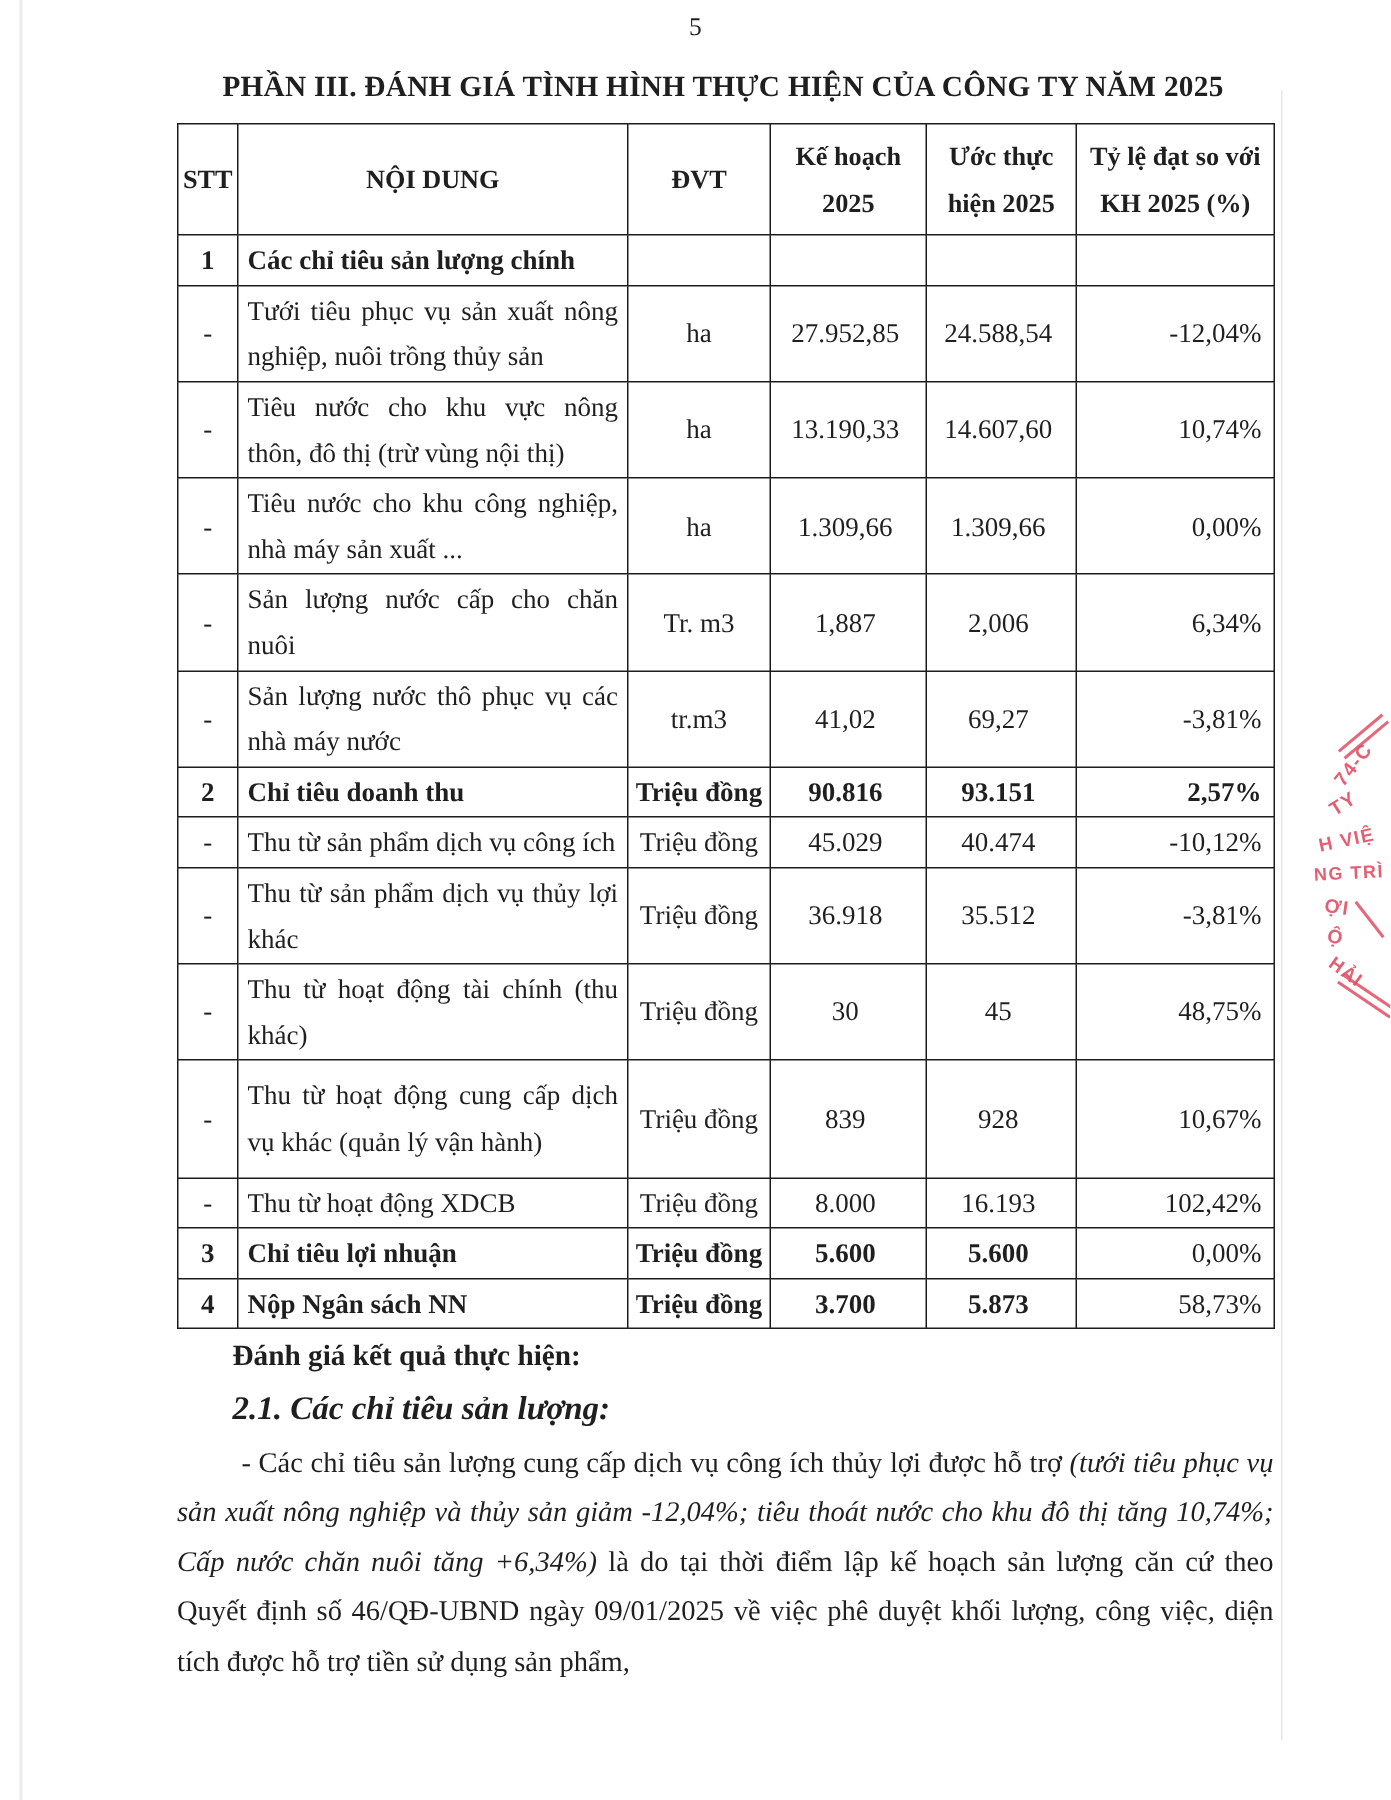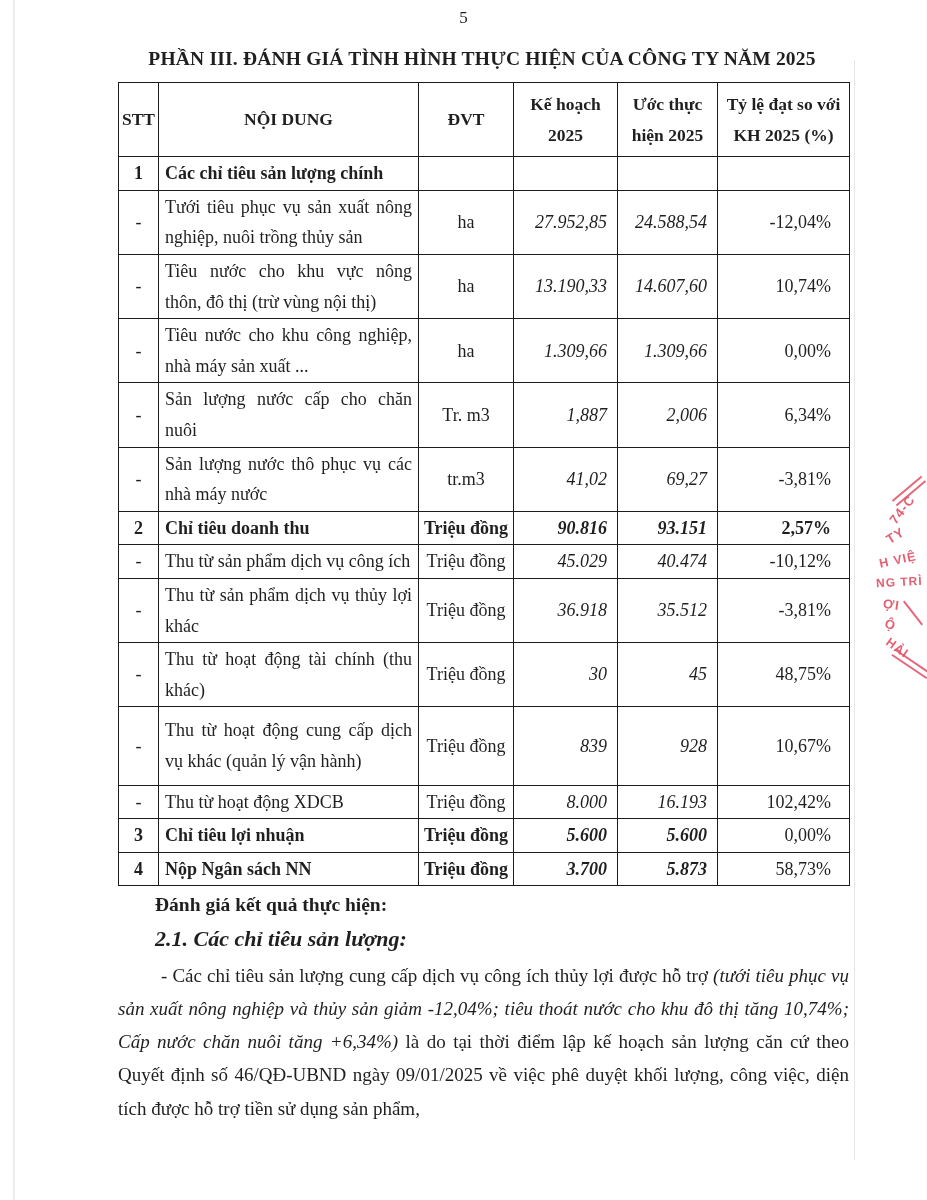--- a/index.html
+++ b/index.html
@@ -21,22 +21,22 @@
   table{border-collapse:collapse; width:731px; table-layout:fixed;border-radius:18px;}
   col.c-stt{width:40px;} col.c-name{width:260px;} col.c-dvt{width:95px;}
   col.c-plan{width:104px;} col.c-act{width:100px;} col.c-pct{width:132px;}
   th,td{border:1.6px solid #1c1c1c; box-sizing:border-box;}
   th{font-size:17.5px; font-weight:bold; line-height:1.75; padding:6px 2px; text-align:center;
      vertical-align:middle; white-space:pre-line;}
   td{font-size:18px; line-height:1.7; padding:1px 6px; vertical-align:middle;}
   td.cell-stt{text-align:center; padding:1px 2px;}
   td.cell-name{text-align:justify;}
   td.cell-dvt{text-align:center; padding:1px 2px;}
-  td.cell-num{text-align:right; padding-right:10px;font-style:italic;}
-  td.cell-pct{text-align:right; padding-right:18px;}
+  td.cell-num{text-align:center; padding-right:10px;}
+  td.cell-pct{text-align:right; padding-right:8px;}
   tr.row-bold td{font-weight:bold;}
   tr.row-bold td.no-bold{font-weight:normal;}
   tr.row-tall td{padding-top:8px; padding-bottom:8px;}
 
   .tail{margin-top:8px;}
   .eval-heading{font-size:19.5px; font-weight:bold; margin:0 0 10px 0; text-indent:37px;}
   .sub-heading{font-size:22px; font-weight:bold; font-style:italic; margin:0 0 7px 0; text-indent:37px;}
   .closing{font-size:19px; line-height:1.74; text-align:justify; text-indent:43px; margin:0;}
   .closing .it{font-style:italic;}
 

